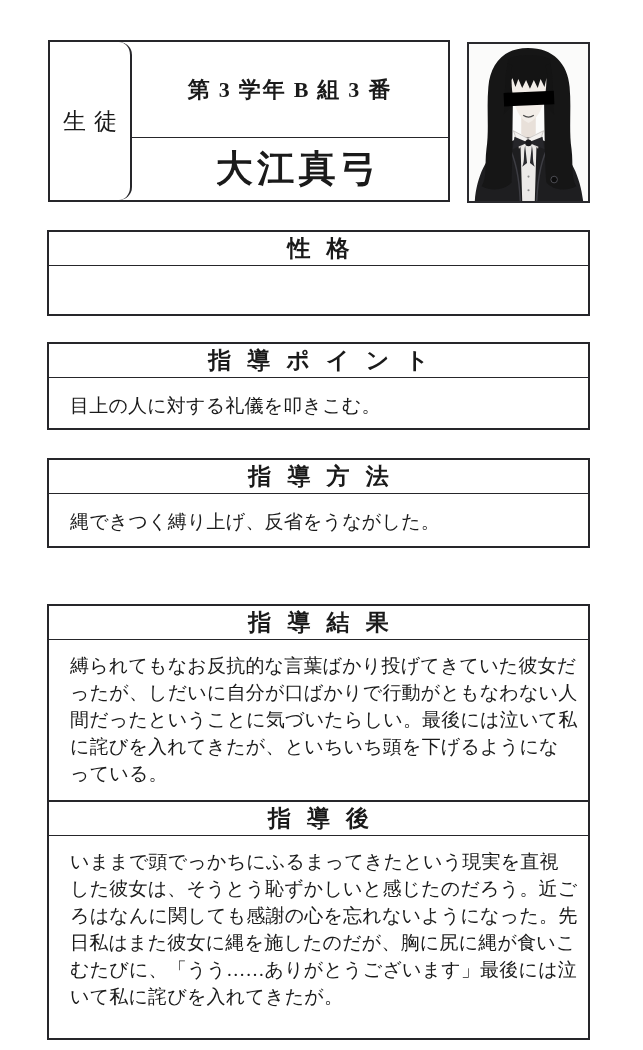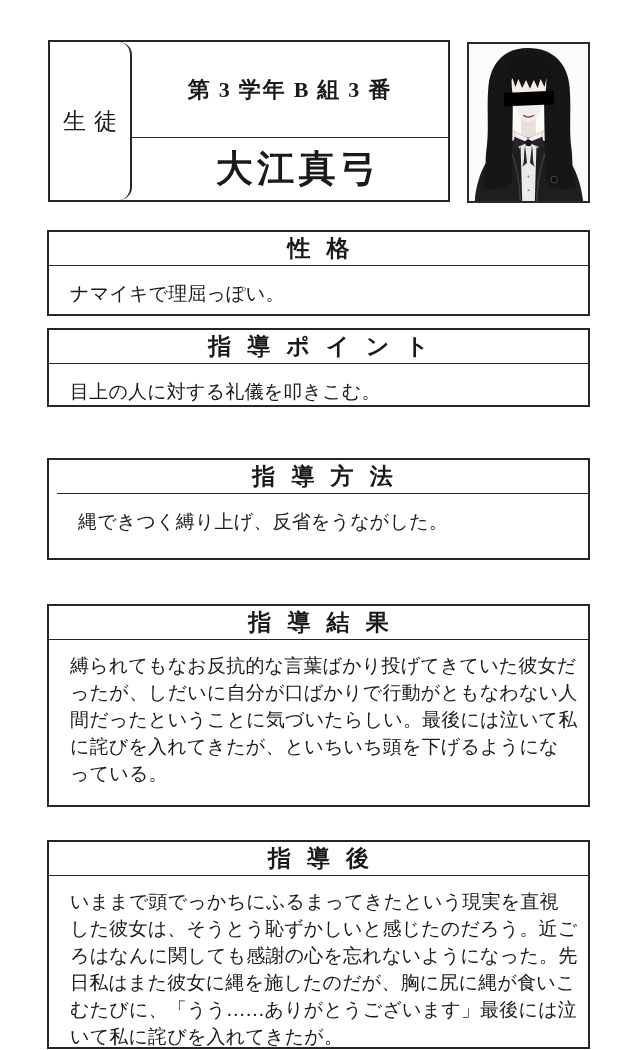--- a/index.html
+++ b/index.html
@@ -68,24 +68,24 @@
     font-size:23px;font-weight:bold;
     letter-spacing:.7em;text-indent:.7em;
   }
   .box-body{
     padding:12px 10px 0 21px;
     font-size:19px;line-height:27px;
     letter-spacing:.01em;
   }
   .short .box-body{padding-top:14px;}
   .s1{top:230px;height:86px;}
-  .s2{top:328px;height:79px;}
-  .s3{top:458px;height:102px;padding-left:8px;}
+  .s2{top:342px;height:88px;}
+  .s3{top:458px;height:90px;}
   .s4{top:575px;height:203px;margin-top:29px;}
-  .s5{top:840px;height:209px;}
+  .s5{top:800px;height:240px;}
 </style>
 </head>
 <body>
 
 <div class="page">
 
   <div class="student-row">
     <div class="student-card">
       <div class="row-label">生徒</div>
       <div class="right-col">
@@ -131,21 +131,20 @@
 
         <path d="M56,73 Q61.5,77 67,73" stroke="#4a4a4a" stroke-width="1.2" fill="none"></path>
 
         <circle cx="88" cy="139" r="3.4" fill="#0c0c0c" stroke="#55555c" stroke-width="0.9"></circle>
       </svg>
     </div>
   </div>
 
   <section class="box short s1">
     <div class="box-title">性格</div>
-    <div class="box-body">ナマイキで理屈っぽい。</div>
   </section>
 
   <section class="box short s2">
     <div class="box-title">指導ポイント</div>
     <div class="box-body">目上の人に対する礼儀を叩きこむ。</div>
   </section>
 
   <section class="box short s3">
     <div class="box-title">指導方法</div>
     <div class="box-body">縄できつく縛り上げ、反省をうながした。</div>

